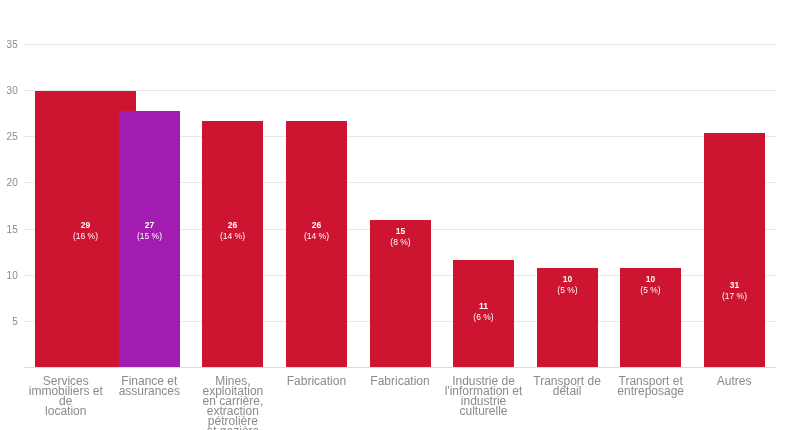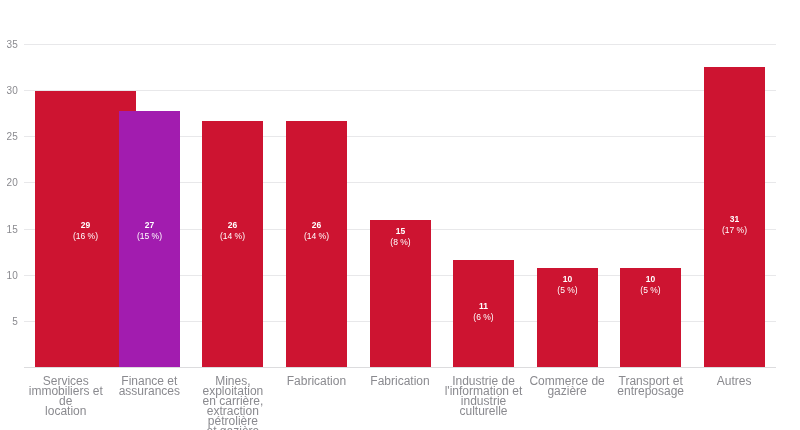--- a/index.html
+++ b/index.html
@@ -194,21 +194,21 @@
           <span class="val">10</span>
           <span class="pct">(5 %)</span>
         </div>
       </div>
       <div class="bar" style="left: 620px; width: 61px; height: 98.7457px; background: rgb(205, 20, 49);">
         <div class="bar-label" style="top: 6px;">
           <span class="val">10</span>
           <span class="pct">(5 %)</span>
         </div>
       </div>
-      <div class="bar" style="left: 704px; width: 61px; height: 300px; background: rgb(205, 20, 49);">
+      <div class="bar" style="left: 704px; width: 61px; height: 234px; background: rgb(205, 20, 49);">
         <div class="bar-label" style="top: 147.391px;">
           <span class="val">31</span>
           <span class="pct">(17 %)</span>
         </div>
       </div>
     </div>
 
   <div id="cat-labels">
       <div class="cat-label" style="left: 24px; width: 83.5556px; color: rgb(138, 138, 143);">
         <div>Services</div>
@@ -230,21 +230,21 @@
       </div>
       <div class="cat-label" style="left: 358.222px; width: 83.5556px; color: rgb(138, 138, 143);">
         <div>Fabrication</div>
       </div>
       <div class="cat-label" style="left: 441.778px; width: 83.5556px; color: rgb(138, 138, 143);">
         <div>Industrie de</div>
         <div>l'information et</div>
         <div>industrie culturelle</div>
       </div>
       <div class="cat-label" style="left: 525.333px; width: 83.5556px; color: rgb(138, 138, 143);">
-        <div>Commerce de gazière</div>
+        <div>Transport de détail</div>
       </div>
       <div class="cat-label" style="left: 608.889px; width: 83.5556px; color: rgb(138, 138, 143);">
         <div>Transport et</div>
         <div>entreposage</div>
       </div>
       <div class="cat-label" style="left: 692.444px; width: 83.5556px; color: rgb(138, 138, 143);">
         <div>Autres</div>
       </div>
     </div>
 

